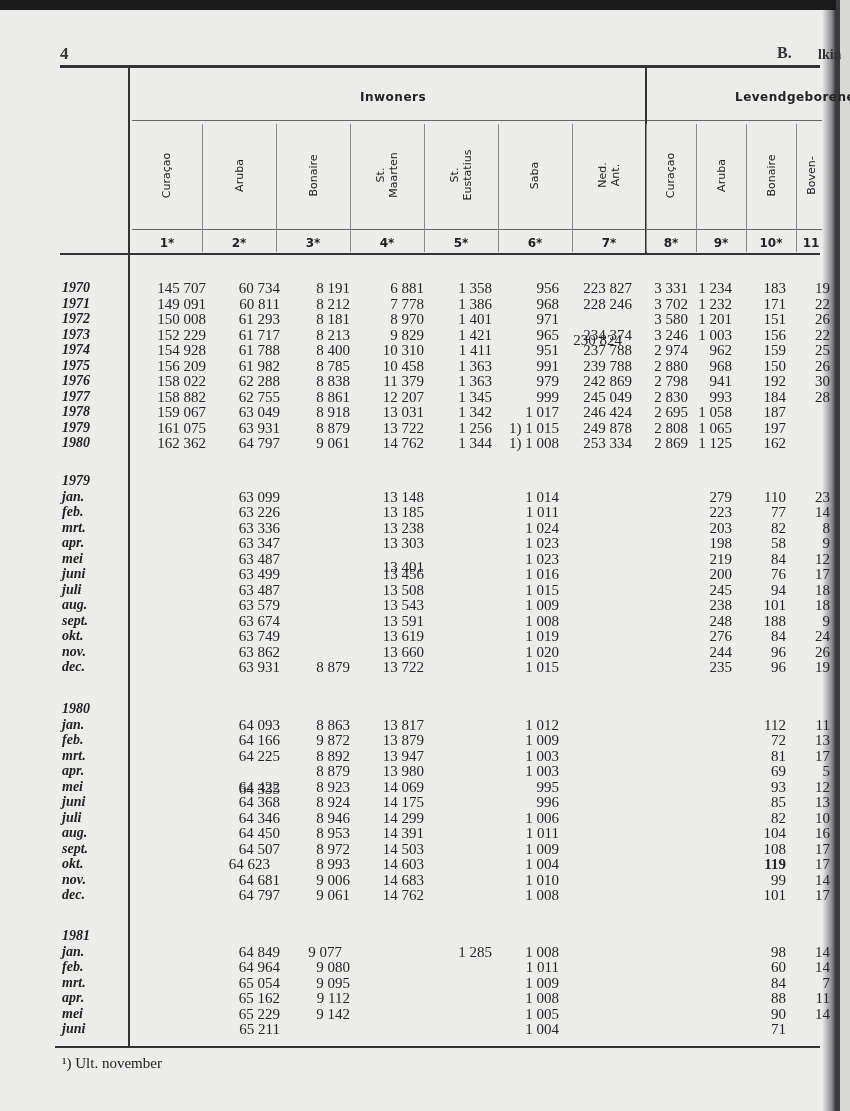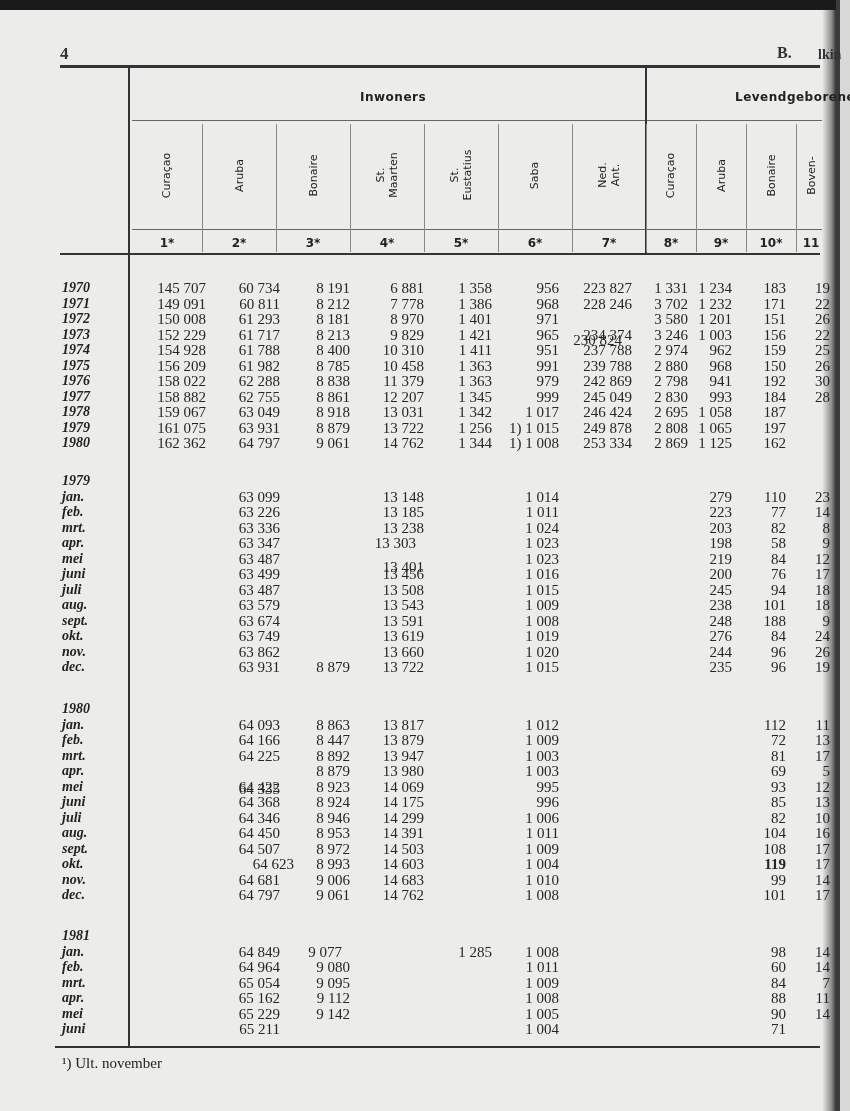--- a/index.html
+++ b/index.html
@@ -104,21 +104,21 @@
 
 <div id="table-body">
     <div class="lbl" style="top: 280px;">1970</div>
     <div class="cell" style="top: 280px; left: 116px; width: 90px;">145 707</div>
     <div class="cell" style="top: 280px; left: 190px; width: 90px;">60 734</div>
     <div class="cell" style="top: 280px; left: 260px; width: 90px;">8 191</div>
     <div class="cell" style="top: 280px; left: 334px; width: 90px;">6 881</div>
     <div class="cell" style="top: 280px; left: 402px; width: 90px;">1 358</div>
     <div class="cell" style="top: 280px; left: 469px; width: 90px;">956</div>
     <div class="cell" style="top: 280px; left: 542px; width: 90px;">223 827</div>
-    <div class="cell" style="top: 280px; left: 598px; width: 90px;">1 331</div>
+    <div class="cell" style="top: 280px; left: 598px; width: 90px;">3 331</div>
     <div class="cell" style="top: 280px; left: 642px; width: 90px;">1 234</div>
     <div class="cell" style="top: 280px; left: 696px; width: 90px;">183</div>
     <div class="cell" style="top: 280px; left: 740px; width: 90px;">19</div>
     <div class="lbl" style="top: 295.5px;">1971</div>
     <div class="cell" style="top: 295.5px; left: 116px; width: 90px;">149 091</div>
     <div class="cell" style="top: 295.5px; left: 190px; width: 90px;">60 811</div>
     <div class="cell" style="top: 295.5px; left: 260px; width: 90px;">8 212</div>
     <div class="cell" style="top: 295.5px; left: 334px; width: 90px;">7 778</div>
     <div class="cell" style="top: 295.5px; left: 402px; width: 90px;">1 386</div>
     <div class="cell" style="top: 295.5px; left: 469px; width: 90px;">968</div>
@@ -249,21 +249,21 @@
     <div class="cell" style="top: 504px; left: 740px; width: 90px;">14</div>
     <div class="lbl" style="top: 519.5px;">mrt.</div>
     <div class="cell" style="top: 519.5px; left: 190px; width: 90px;">63 336</div>
     <div class="cell" style="top: 519.5px; left: 334px; width: 90px;">13 238</div>
     <div class="cell" style="top: 519.5px; left: 469px; width: 90px;">1 024</div>
     <div class="cell" style="top: 519.5px; left: 642px; width: 90px;">203</div>
     <div class="cell" style="top: 519.5px; left: 696px; width: 90px;">82</div>
     <div class="cell" style="top: 519.5px; left: 740px; width: 90px;">8</div>
     <div class="lbl" style="top: 535px;">apr.</div>
     <div class="cell" style="top: 535px; left: 190px; width: 90px;">63 347</div>
-    <div class="cell" style="top: 535px; left: 326px; width: 90px;">13 303</div>
+    <div class="cell" style="top: 535px; left: 334px; width: 90px;">13 303</div>
     <div class="cell" style="top: 535px; left: 469px; width: 90px;">1 023</div>
     <div class="cell" style="top: 535px; left: 642px; width: 90px;">198</div>
     <div class="cell" style="top: 535px; left: 696px; width: 90px;">58</div>
     <div class="cell" style="top: 535px; left: 740px; width: 90px;">9</div>
     <div class="lbl" style="top: 550.5px;">mei</div>
     <div class="cell" style="top: 550.5px; left: 190px; width: 90px;">63 487</div>
     <div class="cell" style="top: 550.5px; left: 334px; width: 90px; margin-top: 8px;">13 401</div>
     <div class="cell" style="top: 550.5px; left: 469px; width: 90px;">1 023</div>
     <div class="cell" style="top: 550.5px; left: 642px; width: 90px;">219</div>
     <div class="cell" style="top: 550.5px; left: 696px; width: 90px;">84</div>
@@ -321,21 +321,21 @@
     <div class="lbl" style="top: 701px;">1980</div>
     <div class="lbl" style="top: 716.5px;">jan.</div>
     <div class="cell" style="top: 716.5px; left: 190px; width: 90px;">64 093</div>
     <div class="cell" style="top: 716.5px; left: 260px; width: 90px;">8 863</div>
     <div class="cell" style="top: 716.5px; left: 334px; width: 90px;">13 817</div>
     <div class="cell" style="top: 716.5px; left: 469px; width: 90px;">1 012</div>
     <div class="cell" style="top: 716.5px; left: 696px; width: 90px;">112</div>
     <div class="cell" style="top: 716.5px; left: 740px; width: 90px;">11</div>
     <div class="lbl" style="top: 732px;">feb.</div>
     <div class="cell" style="top: 732px; left: 190px; width: 90px;">64 166</div>
-    <div class="cell" style="top: 732px; left: 260px; width: 90px;">8 447</div>
+    <div class="cell" style="top: 732px; left: 260px; width: 90px;">9 872</div>
     <div class="cell" style="top: 732px; left: 334px; width: 90px;">13 879</div>
     <div class="cell" style="top: 732px; left: 469px; width: 90px;">1 009</div>
     <div class="cell" style="top: 732px; left: 696px; width: 90px;">72</div>
     <div class="cell" style="top: 732px; left: 740px; width: 90px;">13</div>
     <div class="lbl" style="top: 747.5px;">mrt.</div>
     <div class="cell" style="top: 747.5px; left: 190px; width: 90px;">64 225</div>
     <div class="cell" style="top: 747.5px; left: 260px; width: 90px;">8 892</div>
     <div class="cell" style="top: 747.5px; left: 334px; width: 90px;">13 947</div>
     <div class="cell" style="top: 747.5px; left: 469px; width: 90px;">1 003</div>
     <div class="cell" style="top: 747.5px; left: 696px; width: 90px;">81</div>
@@ -376,21 +376,21 @@
     <div class="cell" style="top: 825px; left: 696px; width: 90px;">104</div>
     <div class="cell" style="top: 825px; left: 740px; width: 90px;">16</div>
     <div class="lbl" style="top: 840.5px;">sept.</div>
     <div class="cell" style="top: 840.5px; left: 190px; width: 90px;">64 507</div>
     <div class="cell" style="top: 840.5px; left: 260px; width: 90px;">8 972</div>
     <div class="cell" style="top: 840.5px; left: 334px; width: 90px;">14 503</div>
     <div class="cell" style="top: 840.5px; left: 469px; width: 90px;">1 009</div>
     <div class="cell" style="top: 840.5px; left: 696px; width: 90px;">108</div>
     <div class="cell" style="top: 840.5px; left: 740px; width: 90px;">17</div>
     <div class="lbl" style="top: 856px;">okt.</div>
-    <div class="cell" style="top: 856px; left: 204px; width: 90px;">64 623</div>
+    <div class="cell" style="top: 856px; left: 180px; width: 90px;">64 623</div>
     <div class="cell" style="top: 856px; left: 260px; width: 90px;">8 993</div>
     <div class="cell" style="top: 856px; left: 334px; width: 90px;">14 603</div>
     <div class="cell" style="top: 856px; left: 469px; width: 90px;">1 004</div>
     <div class="cell" style="top: 856px; left: 696px; width: 90px; font-weight: bold;">119</div>
     <div class="cell" style="top: 856px; left: 740px; width: 90px;">17</div>
     <div class="lbl" style="top: 871.5px;">nov.</div>
     <div class="cell" style="top: 871.5px; left: 190px; width: 90px;">64 681</div>
     <div class="cell" style="top: 871.5px; left: 260px; width: 90px;">9 006</div>
     <div class="cell" style="top: 871.5px; left: 334px; width: 90px;">14 683</div>
     <div class="cell" style="top: 871.5px; left: 469px; width: 90px;">1 010</div>

